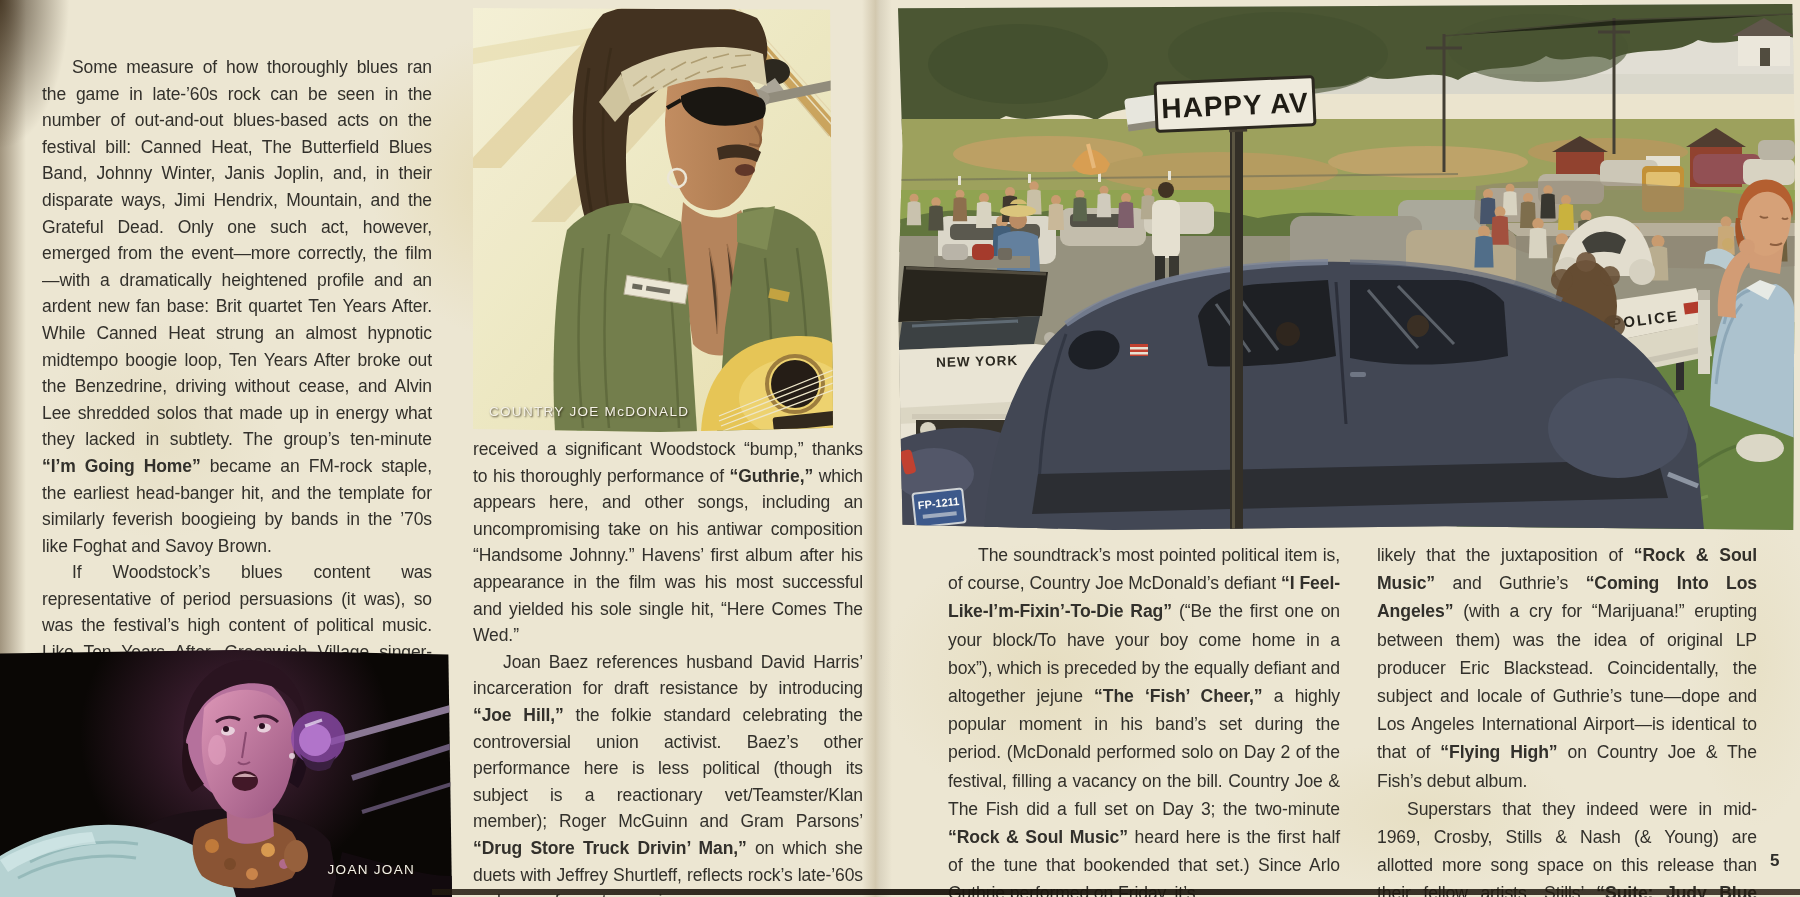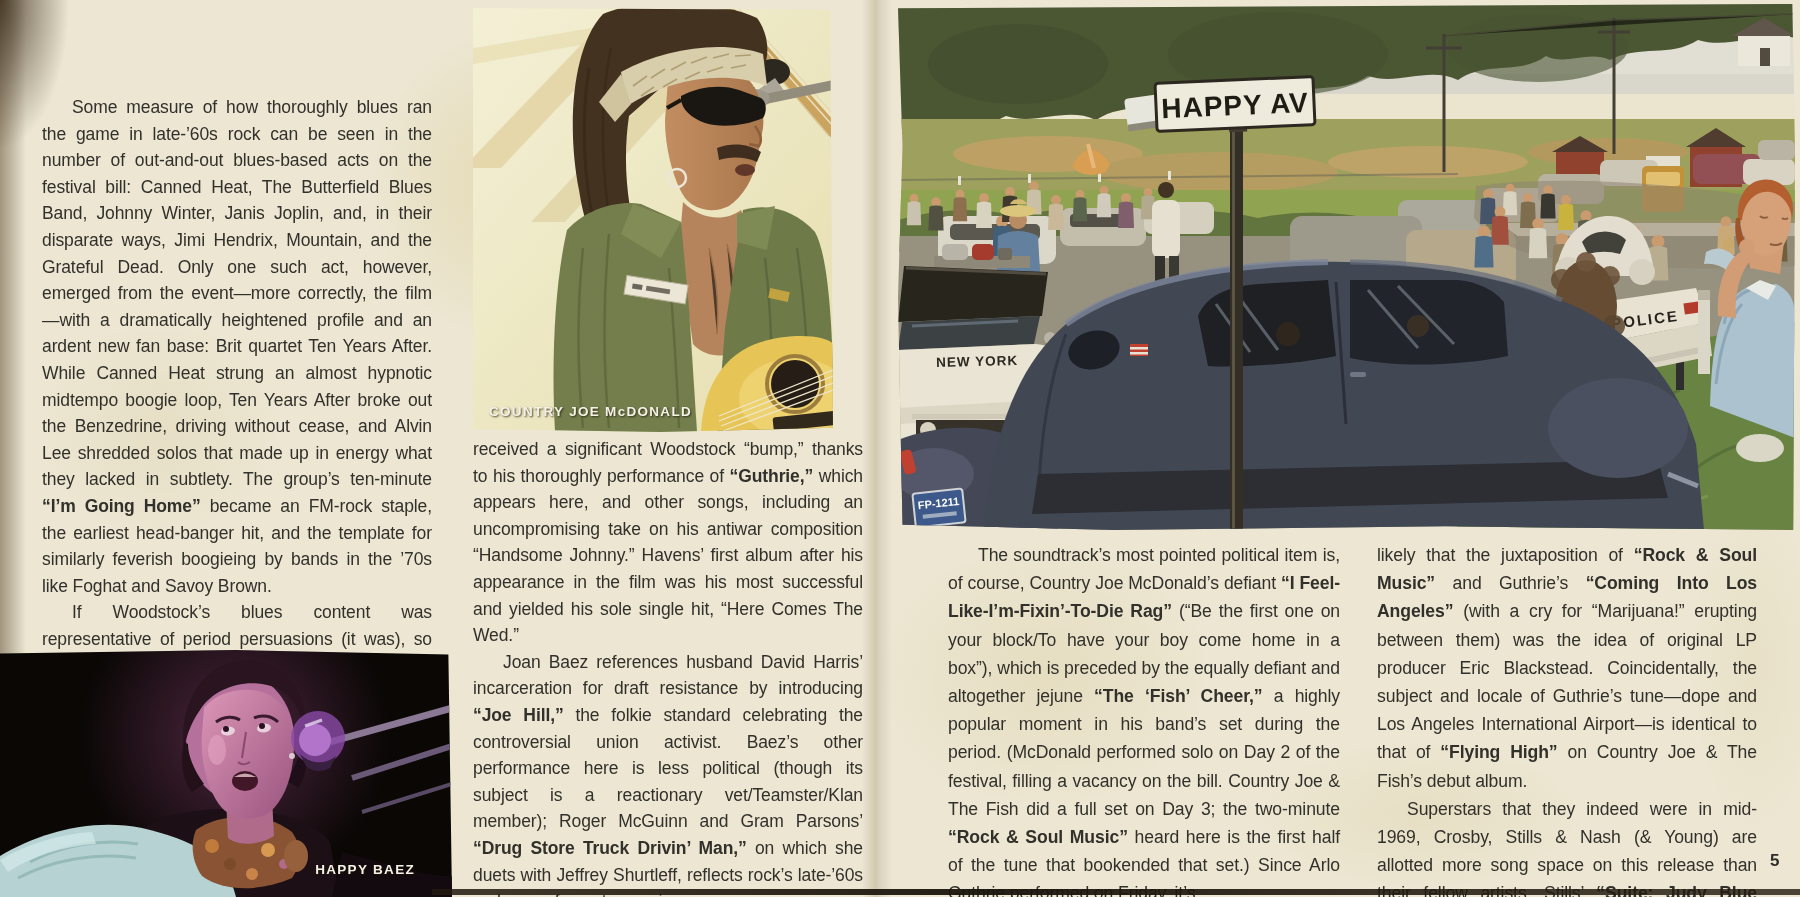--- a/index.html
+++ b/index.html
@@ -20,21 +20,21 @@
 
   .col{position:absolute;color:#32302b;font-size:17.5px;line-height:26.6px;
     text-align:justify;letter-spacing:-0.1px;}
   .col p{margin:0;}
   .col p.indent{text-indent:30px;}
   .col .b{font-weight:700;}
   .col34{font-size:17.6px;line-height:28.2px;}
 
   .photo{position:absolute;overflow:hidden;}
   .photo svg{display:block;}
-  .caption{position:absolute;color:#f4f1e6;font-weight:700;font-size:13.5px;
+  .caption{position:absolute;color:#f4f1e6;font-weight:400;font-size:13.5px;
     letter-spacing:1.3px;text-shadow:1px 1px 2px rgba(30,20,5,.75);white-space:nowrap;}
 
   .photo-cj{left:473px;top:8px;width:360px;height:424px;
     clip-path:polygon(0 0,99.2% 0.4%,100% 99%,52% 100%,0 99.3%);
     box-shadow:0 0 0 3px rgba(248,245,230,.9);}
   .photo-joan{left:0;top:650px;width:452px;height:247px;
     clip-path:polygon(0 1.4%,52% 0,99.2% 1.8%,100% 100%,0 100%);}
   .photo-traffic{left:898px;top:4px;width:897px;height:526px;
     clip-path:polygon(0 0.8%,99.7% 0,100% 28%,99.8% 100%,61% 99.3%,24% 100%,0.5% 99%,0 56%,0.5% 27%);}
 
@@ -48,21 +48,21 @@
   <div class="stain" style="left:370px;top:30px;width:270px;height:310px;background:radial-gradient(ellipse,rgba(214,193,115,.30),rgba(214,193,115,0) 70%);"></div>
   <div class="stain" style="left:540px;top:120px;width:210px;height:280px;background:radial-gradient(ellipse,rgba(208,188,112,.22),rgba(208,188,112,0) 70%);"></div>
   <div class="stain" style="left:880px;top:540px;width:330px;height:270px;background:radial-gradient(ellipse,rgba(205,186,120,.20),rgba(205,186,120,0) 70%);"></div>
   <div class="stain" style="left:40px;top:320px;width:240px;height:220px;background:radial-gradient(ellipse,rgba(200,185,128,.16),rgba(200,185,128,0) 70%);"></div>
   <div class="stain" style="left:1260px;top:740px;width:320px;height:150px;background:radial-gradient(ellipse,rgba(206,190,128,.18),rgba(206,190,128,0) 70%);"></div>
   <div class="stain" style="left:1690px;top:500px;width:130px;height:330px;background:radial-gradient(ellipse,rgba(210,196,138,.16),rgba(210,196,138,0) 70%);"></div>
   <div class="scan-edge"></div>
   <div class="scan-corner"></div>
   <div class="fold"></div>
 
-  <div class="col" style="left:42px;top:54px;width:390px;margin-top:40px;">
+  <div class="col" style="left:42px;top:54px;width:390px;">
     <p class="indent"><span>Some measure of how thoroughly blues ran the game in late-’60s rock can be seen in the number of out-and-out blues-based acts on the festival bill: Canned Heat, The Butterfield Blues Band, Johnny Winter, Janis Joplin, and, in their disparate ways, Jimi Hendrix, Mountain, and the Grateful Dead. Only one such act, however, emerged from the event—more correctly, the film—with a dramatically heightened profile and an ardent new fan base: Brit quartet Ten Years After. While Canned Heat strung an almost hypnotic midtempo boogie loop, Ten Years After broke out the Benzedrine, driving without cease, and Alvin Lee shredded solos that made up in energy what they lacked in subtlety. The group’s ten-minute </span><span class="b">“I’m Going Home”</span><span> became an FM-rock staple, the earliest head-banger hit, and the template for similarly feverish boogieing by bands in the ’70s like Foghat and Savoy Brown.</span></p>
     <p class="indent"><span>If Woodstock’s blues content was representative of period persuasions (it was), so was the festival’s high content of political music. Like Ten Years After, Greenwich Village singer-songwriter Richie Havens</span></p>
   </div>
 
   <div class="col" style="left:473px;top:436px;width:390px;">
     <p><span>received a significant Woodstock “bump,” thanks to his thoroughly performance of </span><span class="b">“Guthrie,”</span><span> which appears here, and other songs, including an uncompromising take on his antiwar composition “Handsome Johnny.” Havens’ first album after his appearance in the film was his most successful and yielded his sole single hit, “Here Comes The Wed.”</span></p>
     <p class="indent"><span>Joan Baez references husband David Harris’ incarceration for draft resistance by introducing </span><span class="b">“Joe Hill,”</span><span> the folkie standard celebrating the controversial union activist. Baez’s other performance here is less political (though its subject is a reactionary vet/Teamster/Klan member); Roger McGuinn and Gram Parsons’ </span><span class="b">“Drug Store Truck Drivin’ Man,”</span><span> on which she duets with Jeffrey Shurtleff, reflects rock’s late-’60s embrace of country music.</span></p>
   </div>
 
   <div class="col col34" style="left:948px;top:541px;width:392px;">
@@ -203,21 +203,21 @@
         <path d="M330,92 L452,58" stroke="#8a7894" stroke-width="7"></path>
         <path d="M352,128 L452,96" stroke="#6a5a78" stroke-width="6"></path>
         <path d="M362,162 L452,134" stroke="#584a64" stroke-width="4"></path>
         <circle cx="318" cy="88" r="27" fill="#8a4aa8" opacity=".8"></circle>
         <circle cx="315" cy="90" r="16" fill="#b87ad0" opacity=".9"></circle>
         <path d="M300,104 A26,26 0 0 0 336,106 L330,118 A20,20 0 0 1 306,116 Z" fill="#3a2040"></path>
         <path d="M305,76 L322,70" stroke="#e8d8f0" stroke-width="3" opacity=".8"></path>
       </g>
       <path d="M332,247 L342,202 C382,212 420,226 452,226 L452,247 Z" fill="#120a0e"></path>
     </svg>
-    <div class="caption" style="right:37px;top:212px;">HAPPY BAEZ</div>
+    <div class="caption" style="right:37px;top:212px;">JOAN JOAN</div>
   </div>
 
   <div class="photo photo-traffic">
     <svg width="897" height="526" viewBox="0 0 897 526">
       <defs>
         <g id="prs">
           <circle cx="0" cy="-2" r="5" fill="#c9996e"></circle>
           <path d="M-7,3 Q0,0 7,3 L8,28 L-8,28 Z" fill="currentColor"></path>
         </g>
       </defs>

